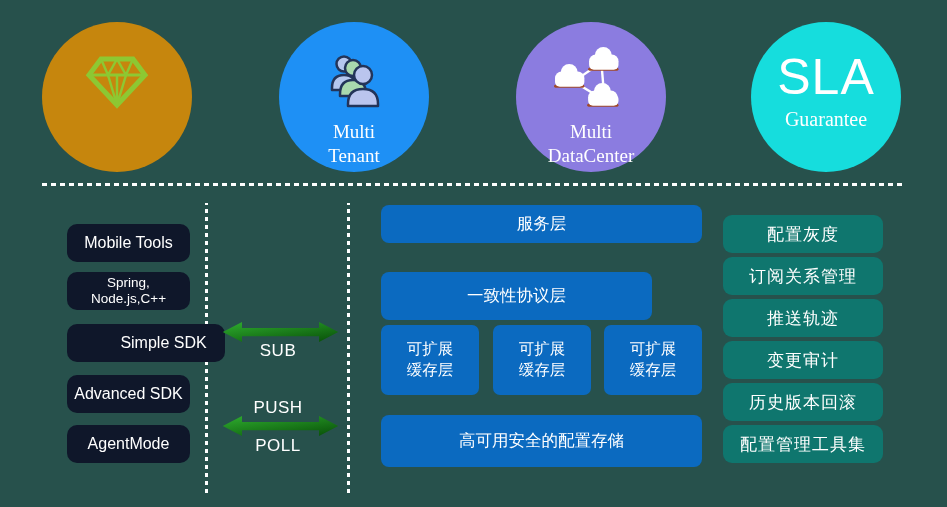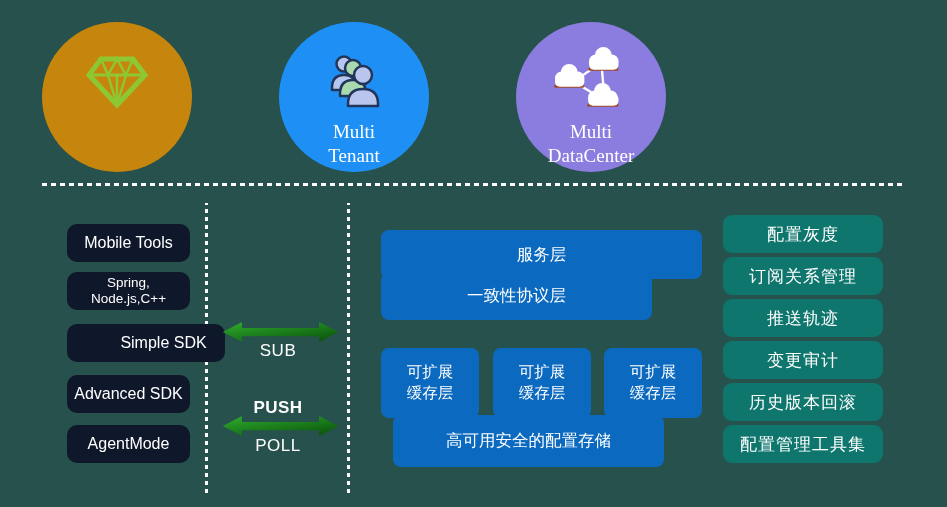--- a/index.html
+++ b/index.html
@@ -56,28 +56,28 @@
   .chan-label{
     position:absolute;left:210px;width:136px;text-align:center;
     color:#fff;font-size:17px;font-weight:500;letter-spacing:.5px;
   }
   .arrow{position:absolute;left:218px;width:125px;height:22px;}
   
   .layer-box{
     position:absolute;background:#0B6AC0;border-radius:8px;color:#fff;
     display:flex;align-items:center;justify-content:center;font-size:16.5px;
   }
-  .lb-service{left:381px;top:230px;width:321px;height:49px;}
+  .lb-service{left:381px;top:205px;width:321px;height:38px;}
   .lb-consistency{left:381px;top:272px;width:271px;height:48px;}
-  .lb-cache{top:348px;width:98px;height:70px;}
+  .lb-cache{top:325px;width:98px;height:70px;border-radius:7px;}
   .lb-cache .cache-label{white-space:pre-line;text-align:center;line-height:1.35;font-size:15.5px;}
   .lb-cache.k0{left:381px;}
   .lb-cache.k1{left:493px;}
   .lb-cache.k2{left:604px;}
-  .lb-storage{left:381px;top:415px;width:271px;height:52px;margin-left:12px;}
+  .lb-storage{left:381px;top:415px;width:321px;height:52px;}
   
   .tool-box{
     position:absolute;left:723px;width:160px;height:38px;border-radius:9px;
     background:#0f766e;color:#fff;display:flex;align-items:center;justify-content:center;
     font-size:17px;letter-spacing:1px;
   }
   .tb0{top:215px;}.tb1{top:257px;}.tb2{top:299px;}.tb3{top:341px;}.tb4{top:383px;}.tb5{top:425px;}
 </style>
 </head>
 <body>
@@ -161,20 +161,24 @@
           <rect x="43" y="51" width="32" height="12" rx="5"></rect>
         </g>
       </svg>
     </div>
     <div class="label">
       <div>Multi</div>
       <div>DataCenter</div>
     </div>
   </div>
 
+  <div class="feature c4">
+    <div class="sla-big">SLA</div>
+    <div class="sla-sub">Guarantee</div>
+  </div>
 
   <div class="dotted-h"></div>
   <div class="dotted-v v1"></div>
   <div class="dotted-v v2"></div>
 
   <div class="client-btn cb0">
     <span class="btn-label">Mobile Tools</span>
   </div>
   <div class="client-btn cb1 small">
     <span class="btn-label">Spring,
@@ -188,21 +192,21 @@
   </div>
   <div class="client-btn cb4">
     <span class="btn-label">AgentMode</span>
   </div>
 
   <svg class="arrow" style="top:321px;" viewBox="0 0 126 24">
     <polygon points="0,12 21,1 21,7.5 105,7.5 105,1 126,12 105,23 105,16.5 21,16.5 21,23" fill="url(#arrowGrad)"></polygon>
   </svg>
   <div class="chan-label" style="top:341px;">SUB</div>
 
-  <div class="chan-label" style="top:398px;font-weight:bold;">PUSH</div>
+  <div class="chan-label" style="top:398px;">PUSH</div>
   <svg class="arrow" style="top:415px;" viewBox="0 0 126 24">
     <polygon points="0,12 21,1 21,7.5 105,7.5 105,1 126,12 105,23 105,16.5 21,16.5 21,23" fill="url(#arrowGrad)"></polygon>
   </svg>
   <div class="chan-label" style="top:436px;">POLL</div>
 
   <div class="layer-box lb-service">
     <span>服务层</span>
   </div>
   <div class="layer-box lb-consistency">
     <span>一致性协议层</span>

